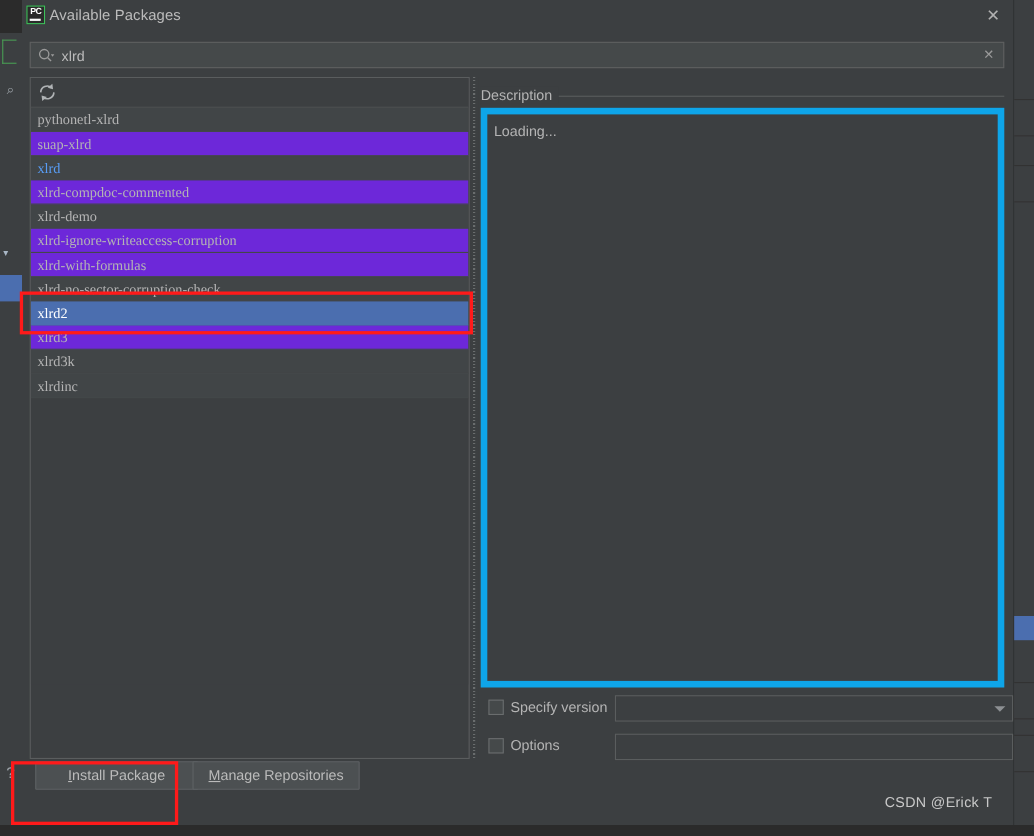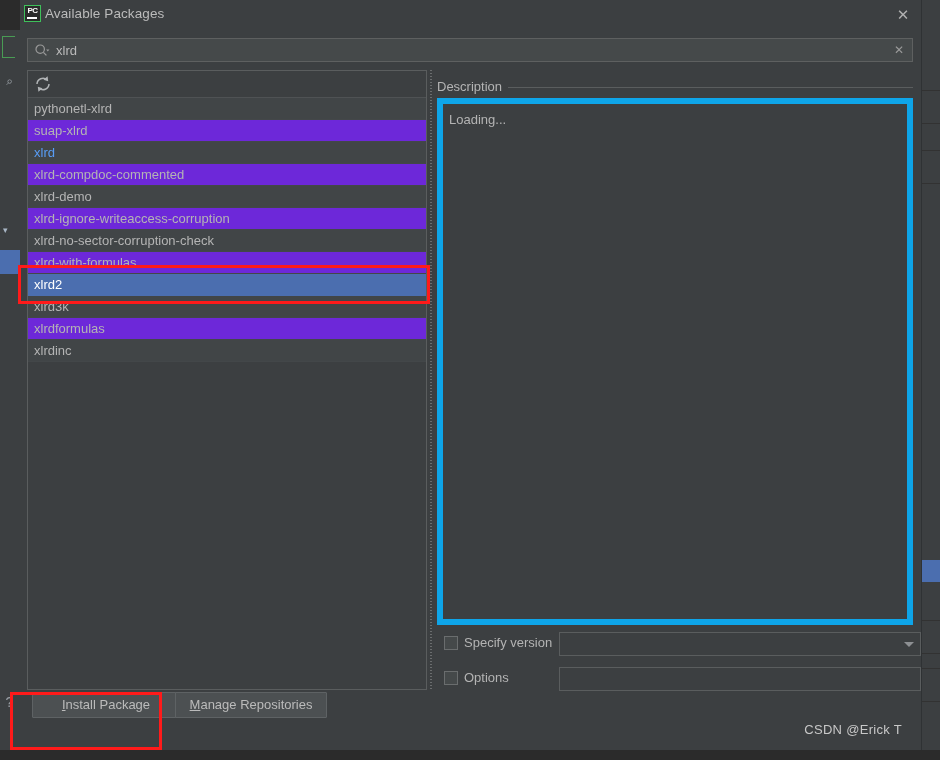--- a/index.html
+++ b/index.html
@@ -207,20 +207,21 @@
 
   
   .list-panel {
     position: absolute;
     left: 0; top: 0;
     width: 400px; height: 620px;
     border: 1px solid #5a5d5e;
     box-sizing: border-box;
     background: #3c3f41;
     overflow: hidden;
+    font-family: Liberation Serif, serif;
   }
   .list-toolbar {
     position: relative;
     height: 26px;
     border-bottom: 1px solid #4f5254;
     background: #3c3f41;
   }
   .refresh-btn {
     position: absolute;
     left: 4px; top: 3px;
@@ -464,25 +465,25 @@
           <polygon points="6.4,17.8 5.8,12.8 10.6,14.2" fill="#b0b3b5"></polygon>
         </svg>
       </div>
       <div class="pkg-list" id="package-list">
           <div class="pkg-row odd">pythonetl-xlrd</div>
           <div class="pkg-row even">suap-xlrd</div>
           <div class="pkg-row odd installed">xlrd</div>
           <div class="pkg-row even">xlrd-compdoc-commented</div>
           <div class="pkg-row odd">xlrd-demo</div>
           <div class="pkg-row even">xlrd-ignore-writeaccess-corruption</div>
+          <div class="pkg-row even">xlrd-with-formulas</div>
           <div class="pkg-row odd">xlrd-no-sector-corruption-check</div>
-          <div class="pkg-row even">xlrd-with-formulas</div>
           <div class="pkg-row odd selected">xlrd2</div>
+          <div class="pkg-row even">xlrd3</div>
           <div class="pkg-row odd">xlrd3k</div>
-          <div class="pkg-row even">xlrdformulas</div>
           <div class="pkg-row odd">xlrdinc</div>
           <div class="pkg-list-filler"></div>
         </div>
     </div>
 
     <div class="splitter">
       <div class="splitter-dots"></div>
     </div>
 
     <div class="desc-panel">

